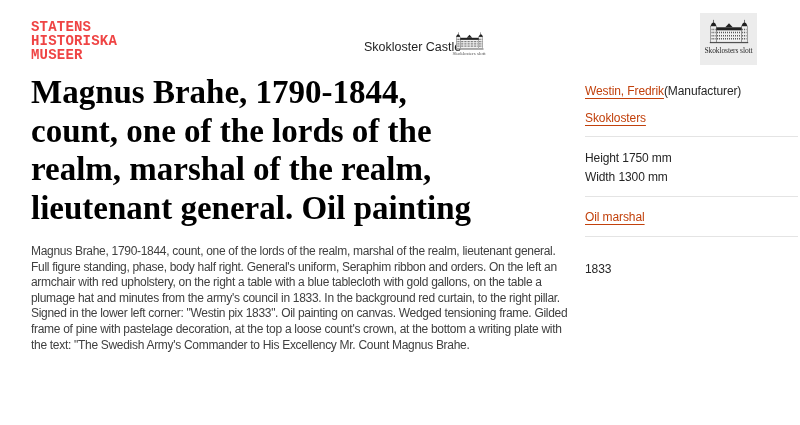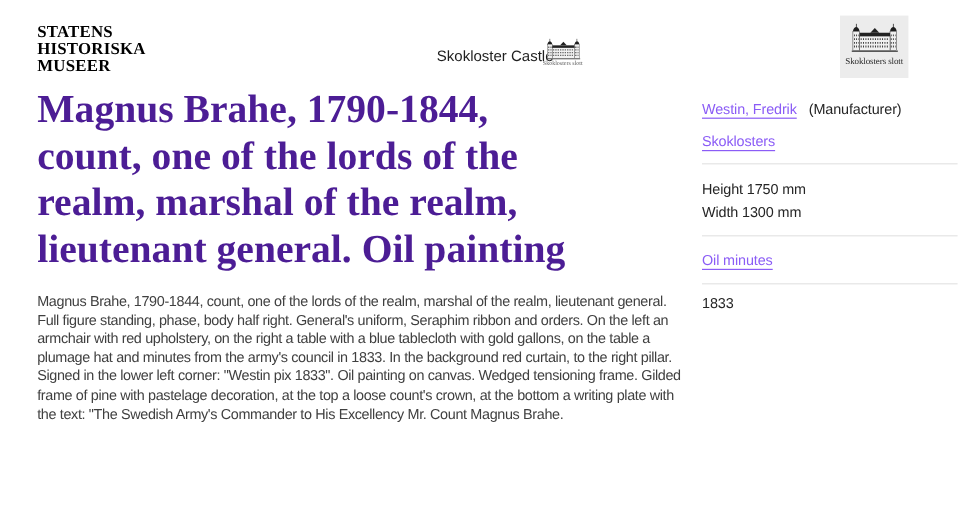--- a/index.html
+++ b/index.html
@@ -4,23 +4,23 @@
 <style>
   html,body { margin:0; padding:0; }
   body {
     width:800px; height:425px; position:relative; overflow:hidden;
     background:#ffffff; font-family:"Liberation Sans", sans-serif;
     -webkit-font-smoothing:antialiased;
   }
   
   .brand {
     position:absolute; left:31px; top:21px;
-    font-family:Liberation Serif, serif; font-weight:bold;
+    font-family:Liberation Mono, monospace; font-weight:bold;
     font-size:14px; line-height:13.8px; letter-spacing:0.2px;
-    color:#000000; white-space:pre-line; cursor:pointer; text-decoration:none;
+    color:#ef4444; white-space:pre-line; cursor:pointer; text-decoration:none;
   }
   .site-name {
     position:absolute; left:364px; top:40px;
     font-size:12.5px; color:#1f1f1f; text-decoration:none; cursor:pointer;
   }
   .site-icon { position:absolute; left:452px; top:31px; width:34px; text-align:center; }
   .site-icon svg { width:29px; height:19px; display:block; margin:0 auto; }
   .site-icon .cap {
     font-family:"Liberation Serif", serif; font-size:5px; color:#555;
     white-space:nowrap; margin-top:1px;
@@ -31,36 +31,36 @@
   }
   .badge svg { width:40px; height:26px; display:block; margin:5px auto 0 auto; }
   .badge .cap {
     font-family:"Liberation Serif", serif; font-size:7.5px; letter-spacing:-0.1px;
     color:#2a2a2a; white-space:nowrap; margin-top:2px;
   }
   
   h1.title {
     position:absolute; left:31px; top:73px; width:520px; margin:0;
     font-family:"Liberation Serif", serif; font-weight:700;
-    font-size:33px; line-height:38.5px; color:#4c1d95; white-space:pre-line;
+    font-size:33px; line-height:38.5px; color:#000000; white-space:pre-line;
   }
   p.desc {
     position:absolute; left:31px; top:244px; width:540px; margin:0;
     font-size:12px; line-height:15.6px; letter-spacing:-0.3px; color:#404040;
   }
   
   .srow {
     position:absolute; left:585px; width:213px;
     font-size:12px; letter-spacing:-0.1px; color:#252525; white-space:nowrap;
   }
   .lnk {
-    color:#8b5cf6; text-decoration:underline; text-decoration-thickness:1px;
+    color:#c2410c; text-decoration:underline; text-decoration-thickness:1px;
     text-underline-offset:3px; cursor:pointer;
   }
-  .role { margin-left:10px; }
+  .role { margin-left:0; }
   .rule { position:absolute; left:585px; right:2px; height:1px; background:#e4e4e4; }
   
   .defs { position:absolute; width:0; height:0; }
 </style>
 </head>
 <body>
 
 <svg class="defs" aria-hidden="true">
   <symbol id="castle" viewBox="0 0 64 42">
     <rect x="1" y="39" width="62" height="1.6" fill="#2b2b2b"></rect>
@@ -131,20 +131,20 @@
 <div class="srow" style="top:151px">
   <span>Height 1750 mm</span>
 </div>
 <div class="srow" style="top:170px">
   <span>Width 1300 mm</span>
 </div>
 
 <div class="rule" style="top:196px"></div>
 
 <div class="srow" style="top:210px">
-  <a class="lnk">Oil minutes</a>
+  <a class="lnk">Oil marshal</a>
 </div>
 
 <div class="rule" style="top:236px"></div>
 
-<div class="srow" style="top:246px">
+<div class="srow" style="top:262px">
   <span>1833</span>
 </div>
 
 </body></html>

